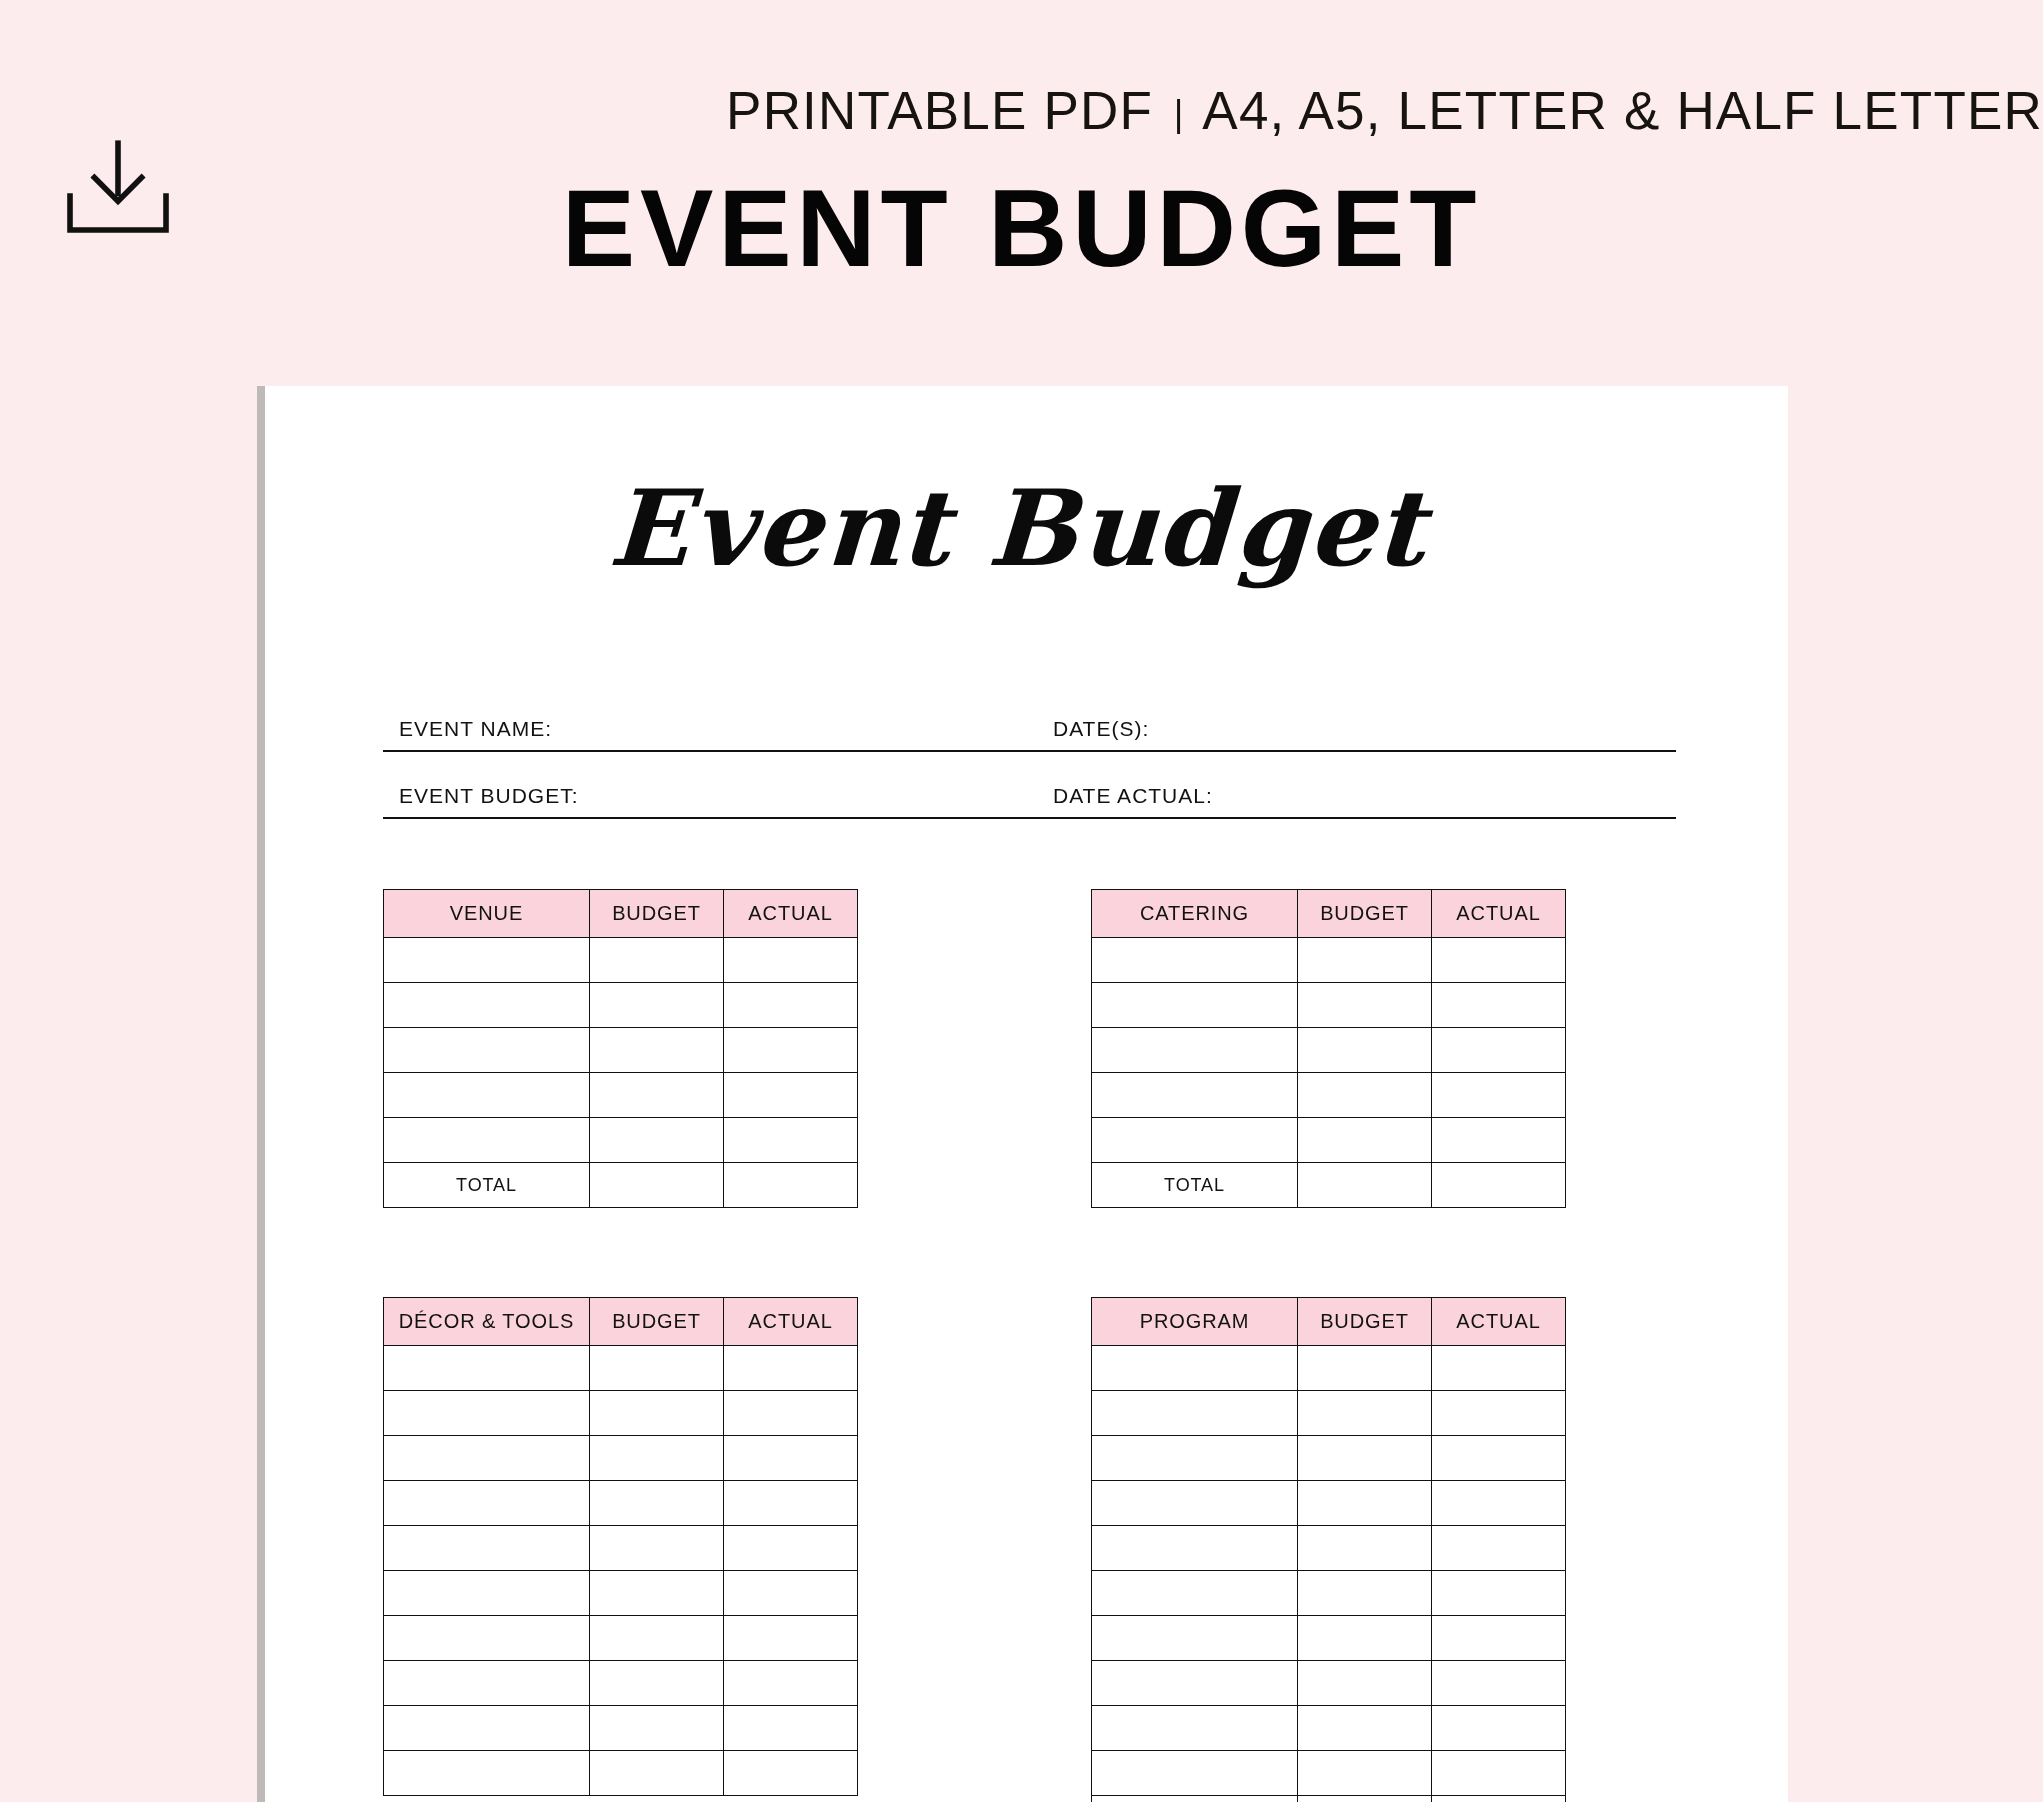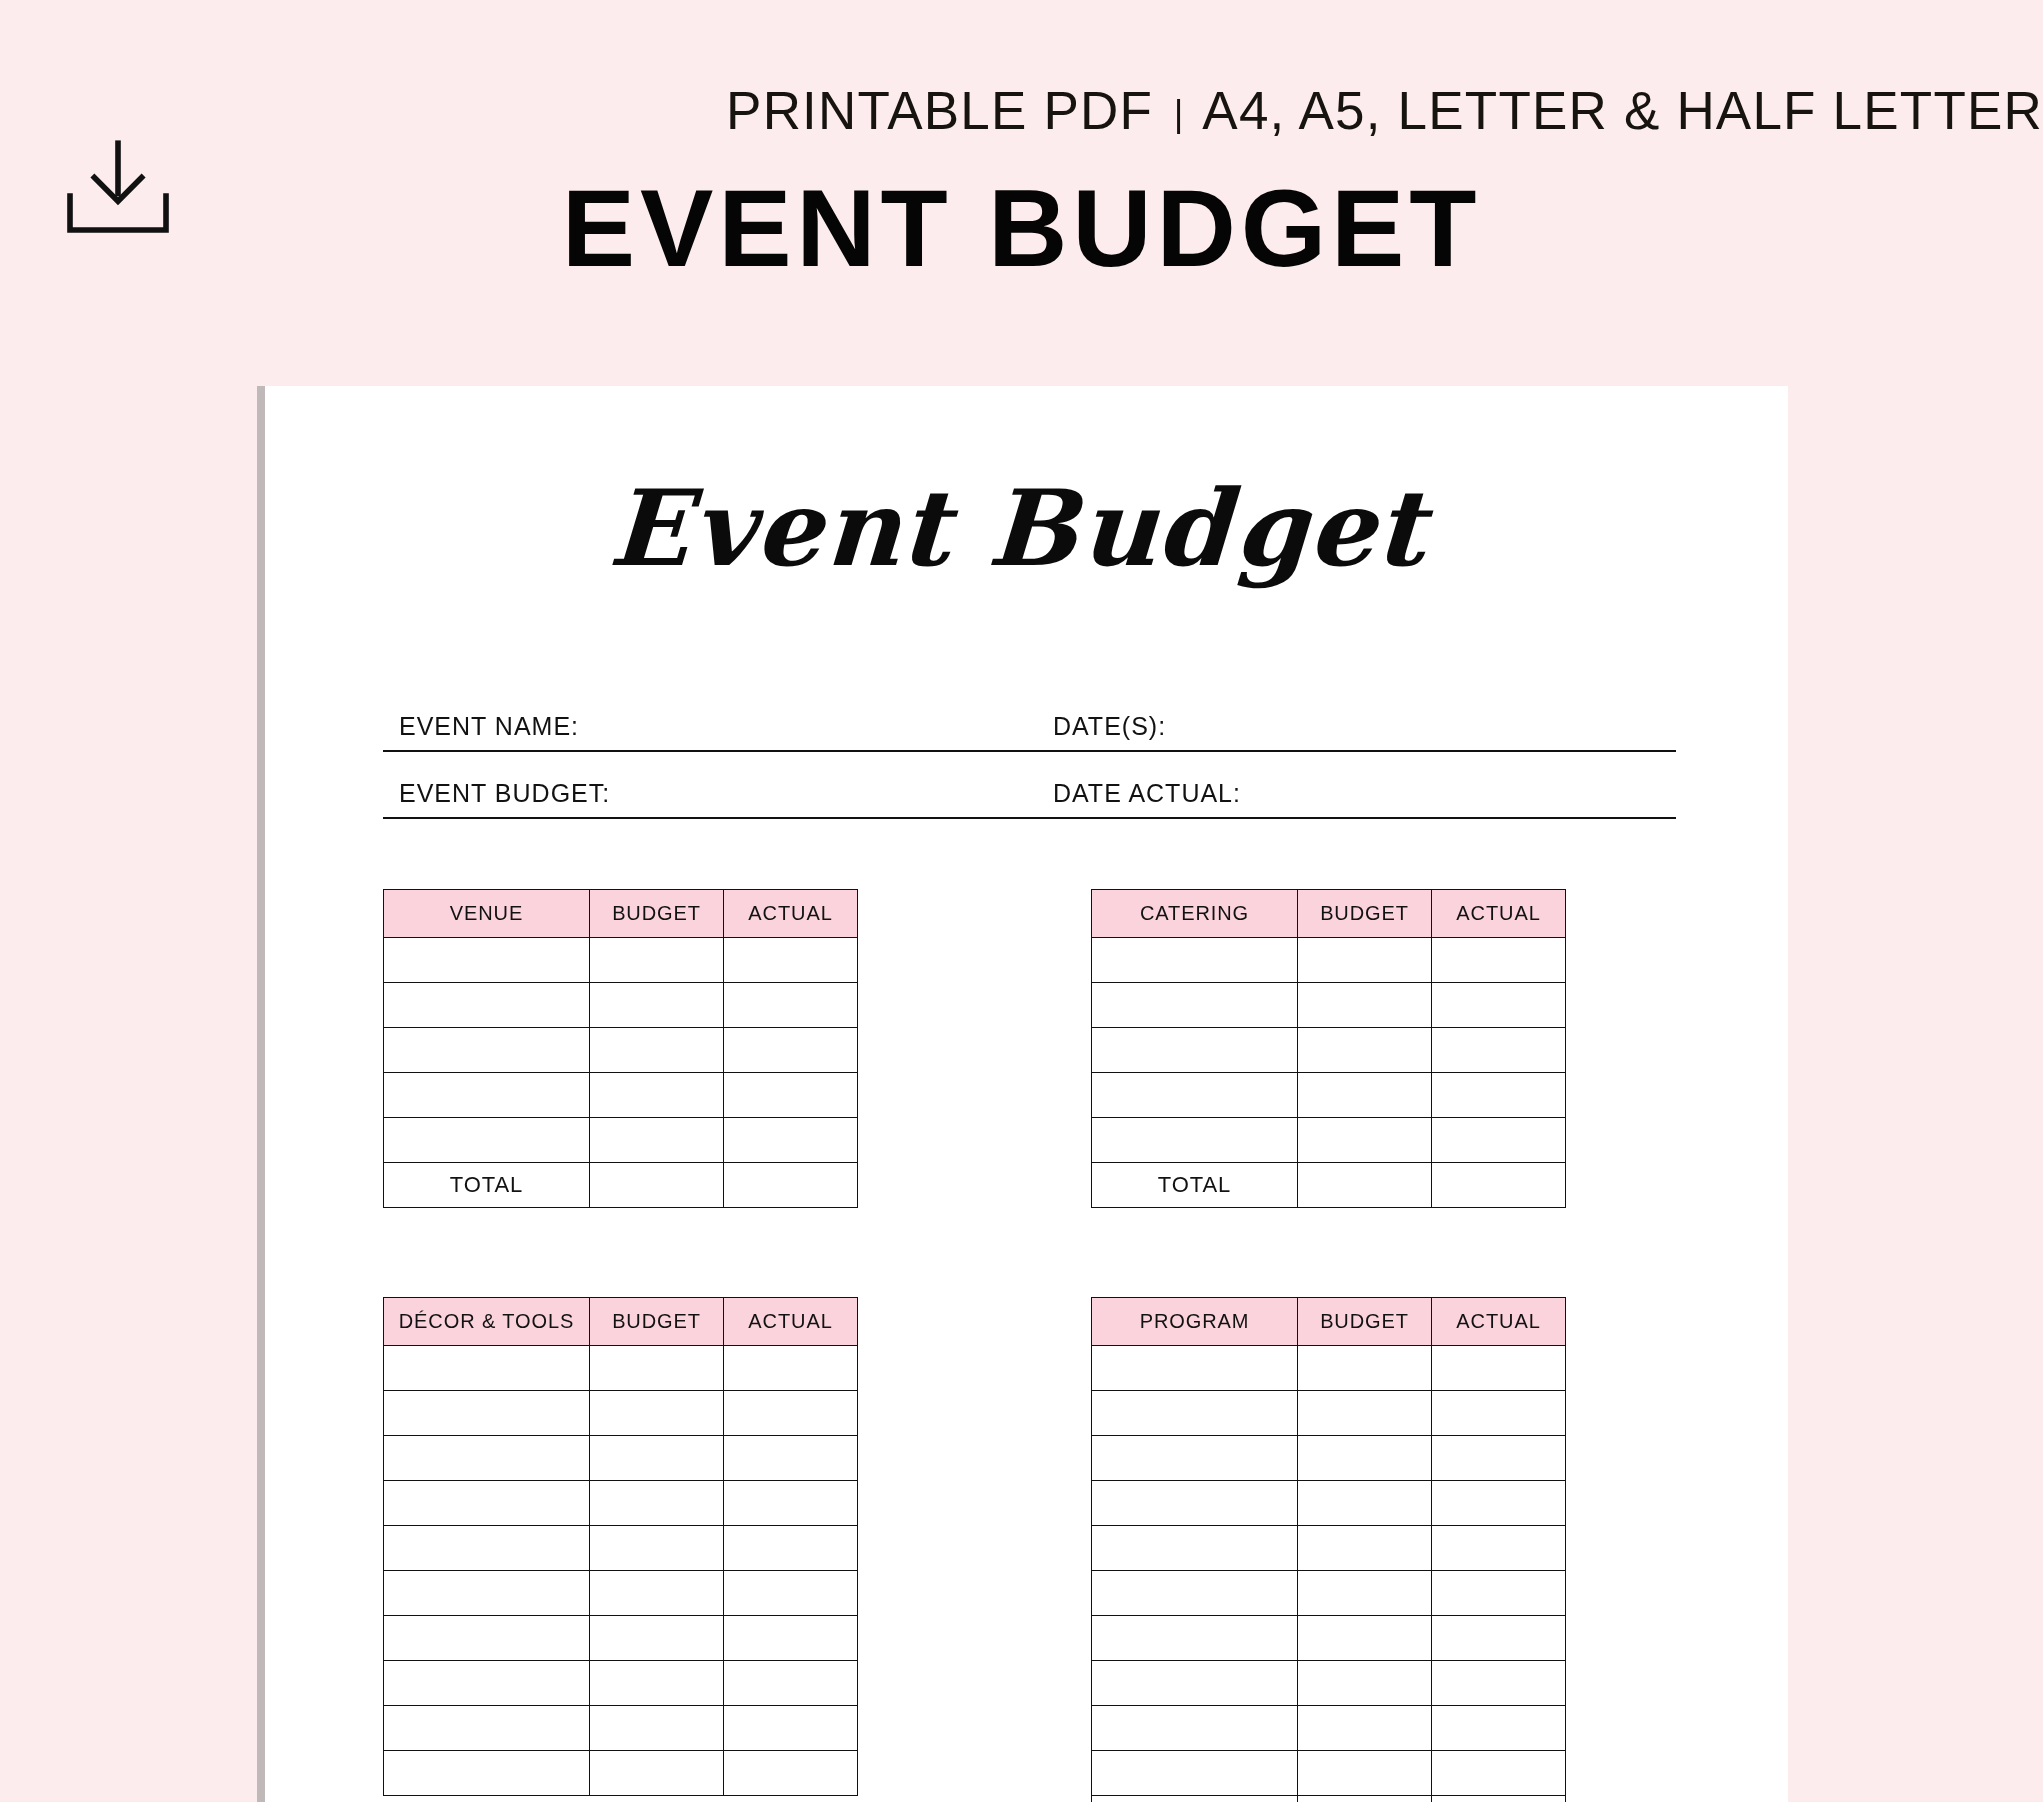--- a/index.html
+++ b/index.html
@@ -107,21 +107,21 @@
     position: absolute;
     left: 0;
     bottom: 0;
     width: 1293px;
     height: 1.6px;
     background: #111;
   }
   .field-label {
     position: absolute;
     bottom: 11.2px;
-    font-size: 25px;
+    font-size: 21px;
     letter-spacing: 1px;
     color: #121212;
     white-space: nowrap;
   }
   .field-label.c1 { left: 16px; }
   .field-label.c2 { left: 670px; }
 
   
   .tbl {
     position: absolute;
@@ -140,21 +140,21 @@
   }
   .tbl thead th {
     background: #fbd3dd;
     height: 48px;
     font-size: 20px;
     letter-spacing: 0.9px;
   }
   .tbl .c-name { width: 206px; }
   .tbl .c-bud  { width: 134px; }
   .tbl .c-act  { width: 134px; }
-  .tbl td.total-label { font-size: 22px; letter-spacing: 0.9px; margin-top: 12px; }
+  .tbl td.total-label { font-size: 18px; letter-spacing: 0.9px; margin-top: 12px; }
 
   .tbl.left  { left: 118px; }
   .tbl.right { left: 826px; padding-left: 8px; }
   .tbl.top   { top: 503px; }
   .tbl.bottom{ top: 911px; }
 </style>
 </head>
 <body>
 
 <div class="promo-header">

